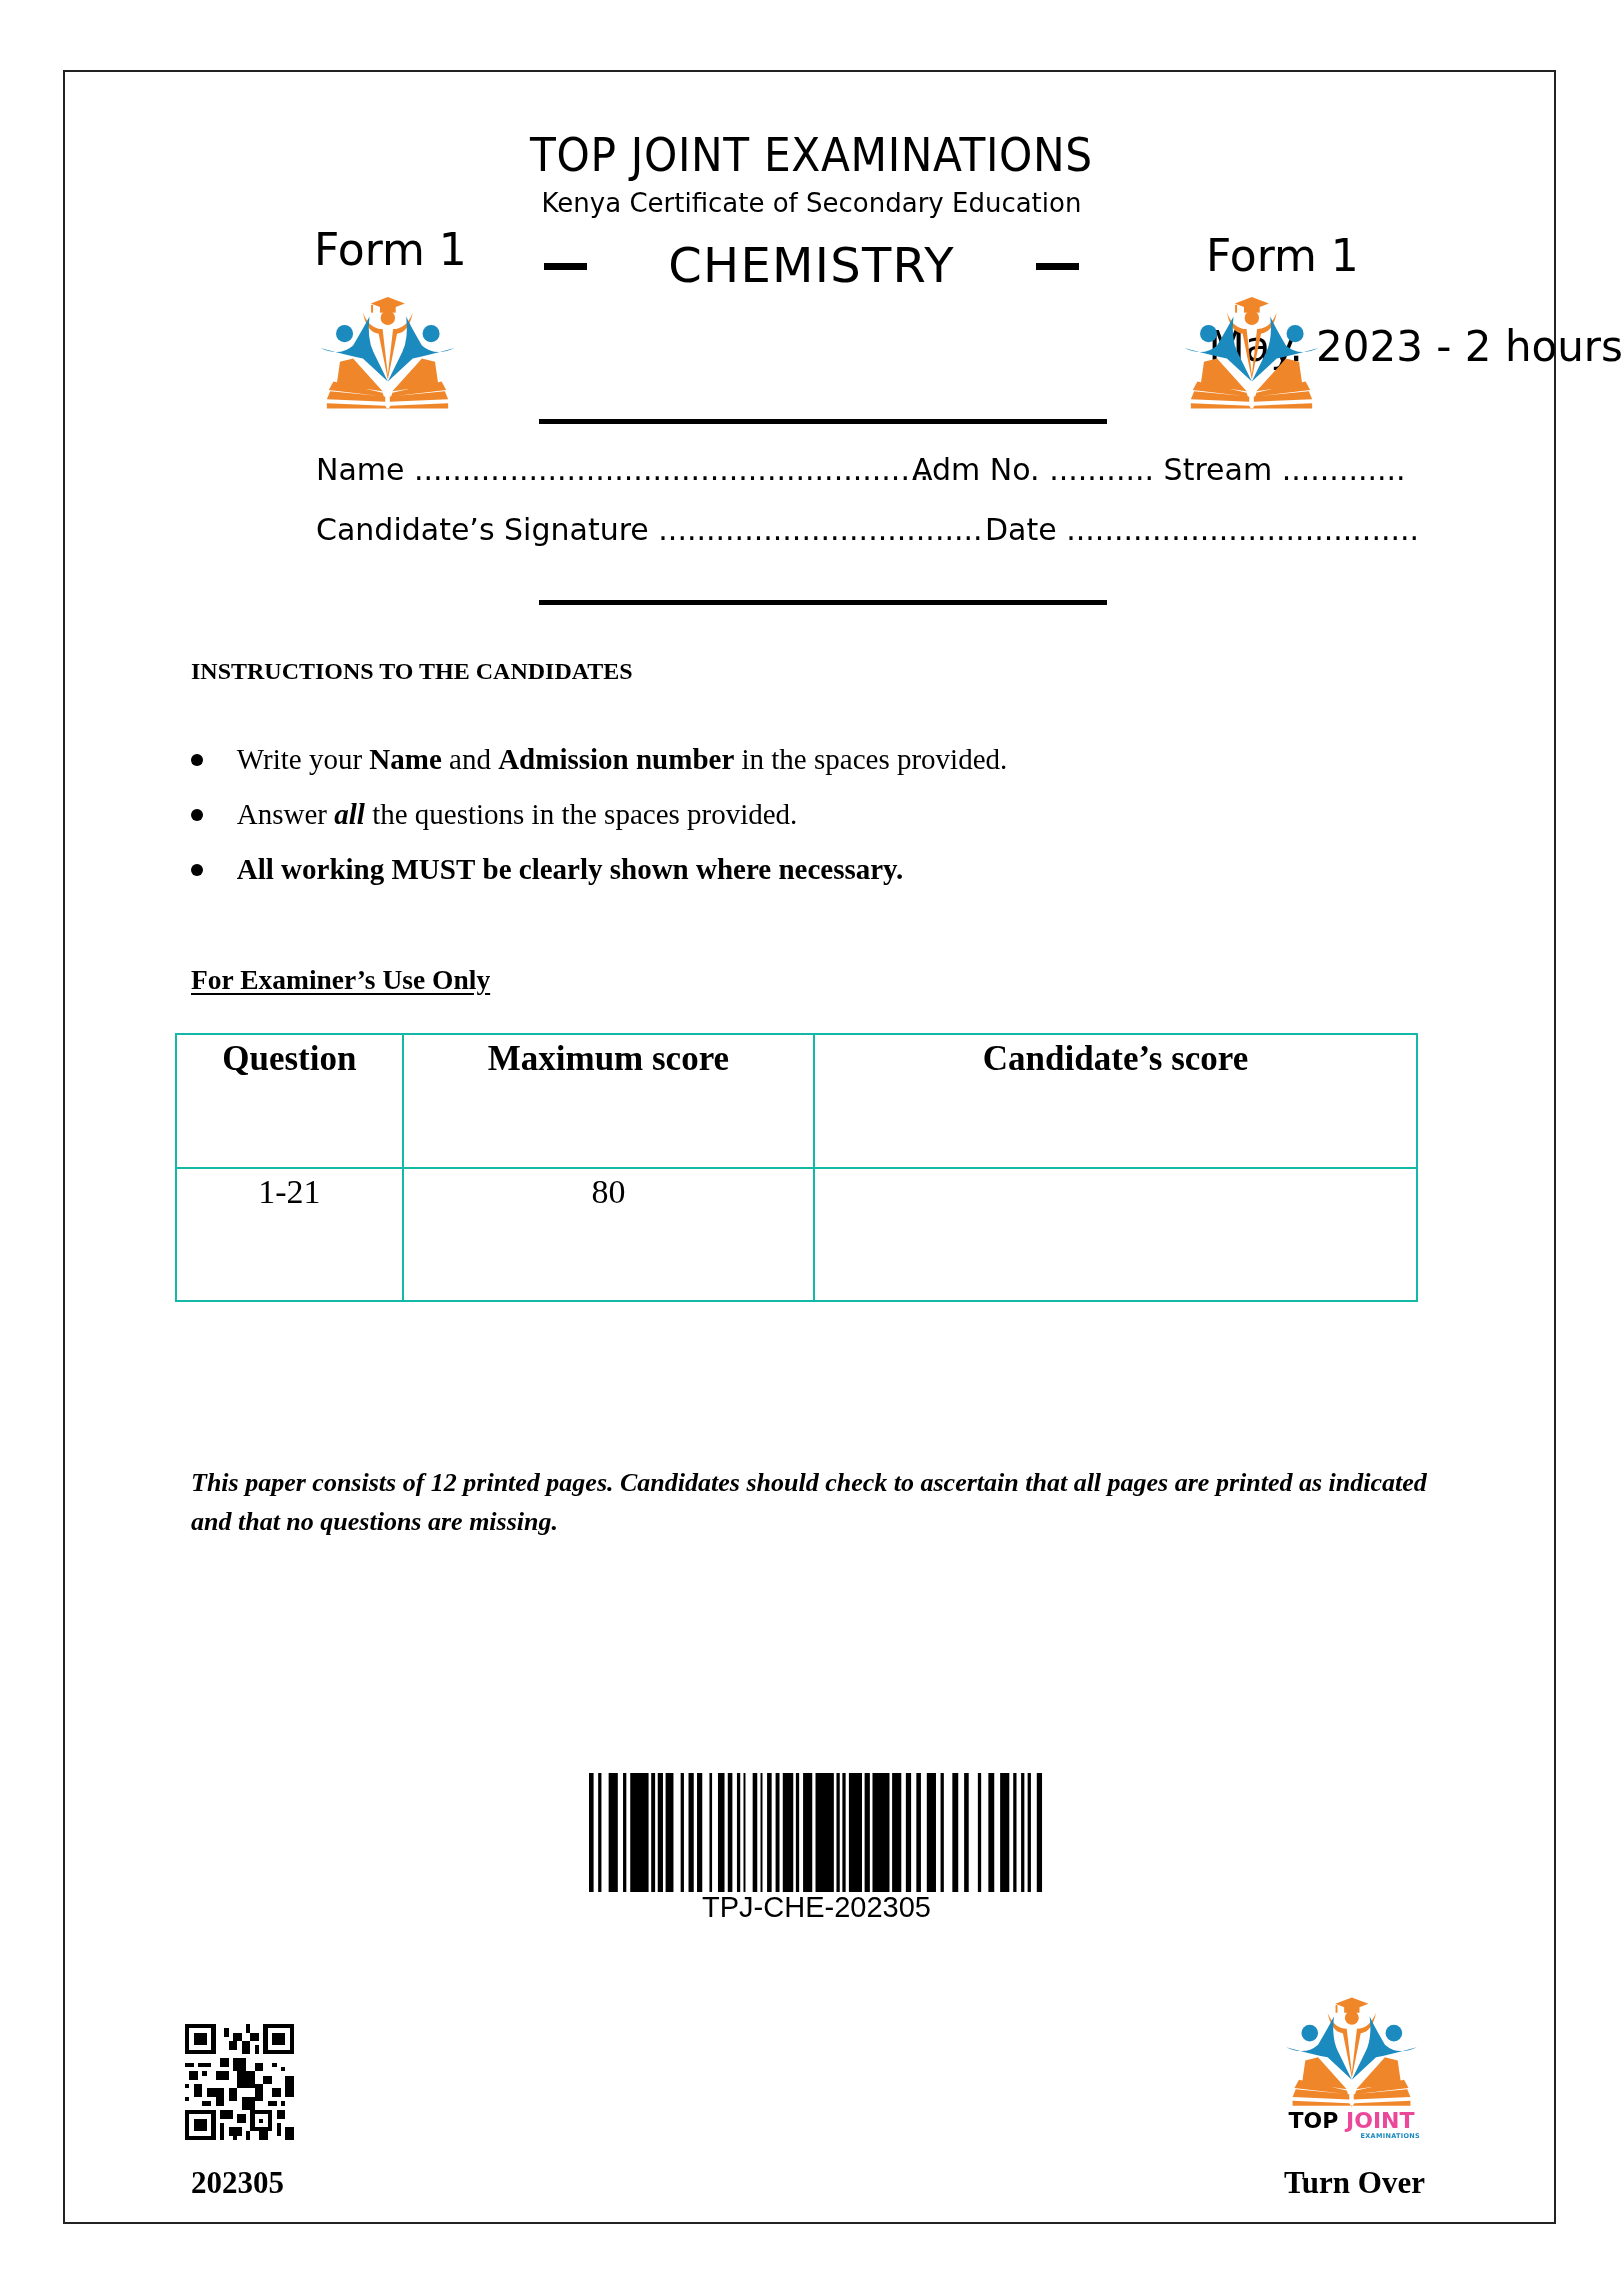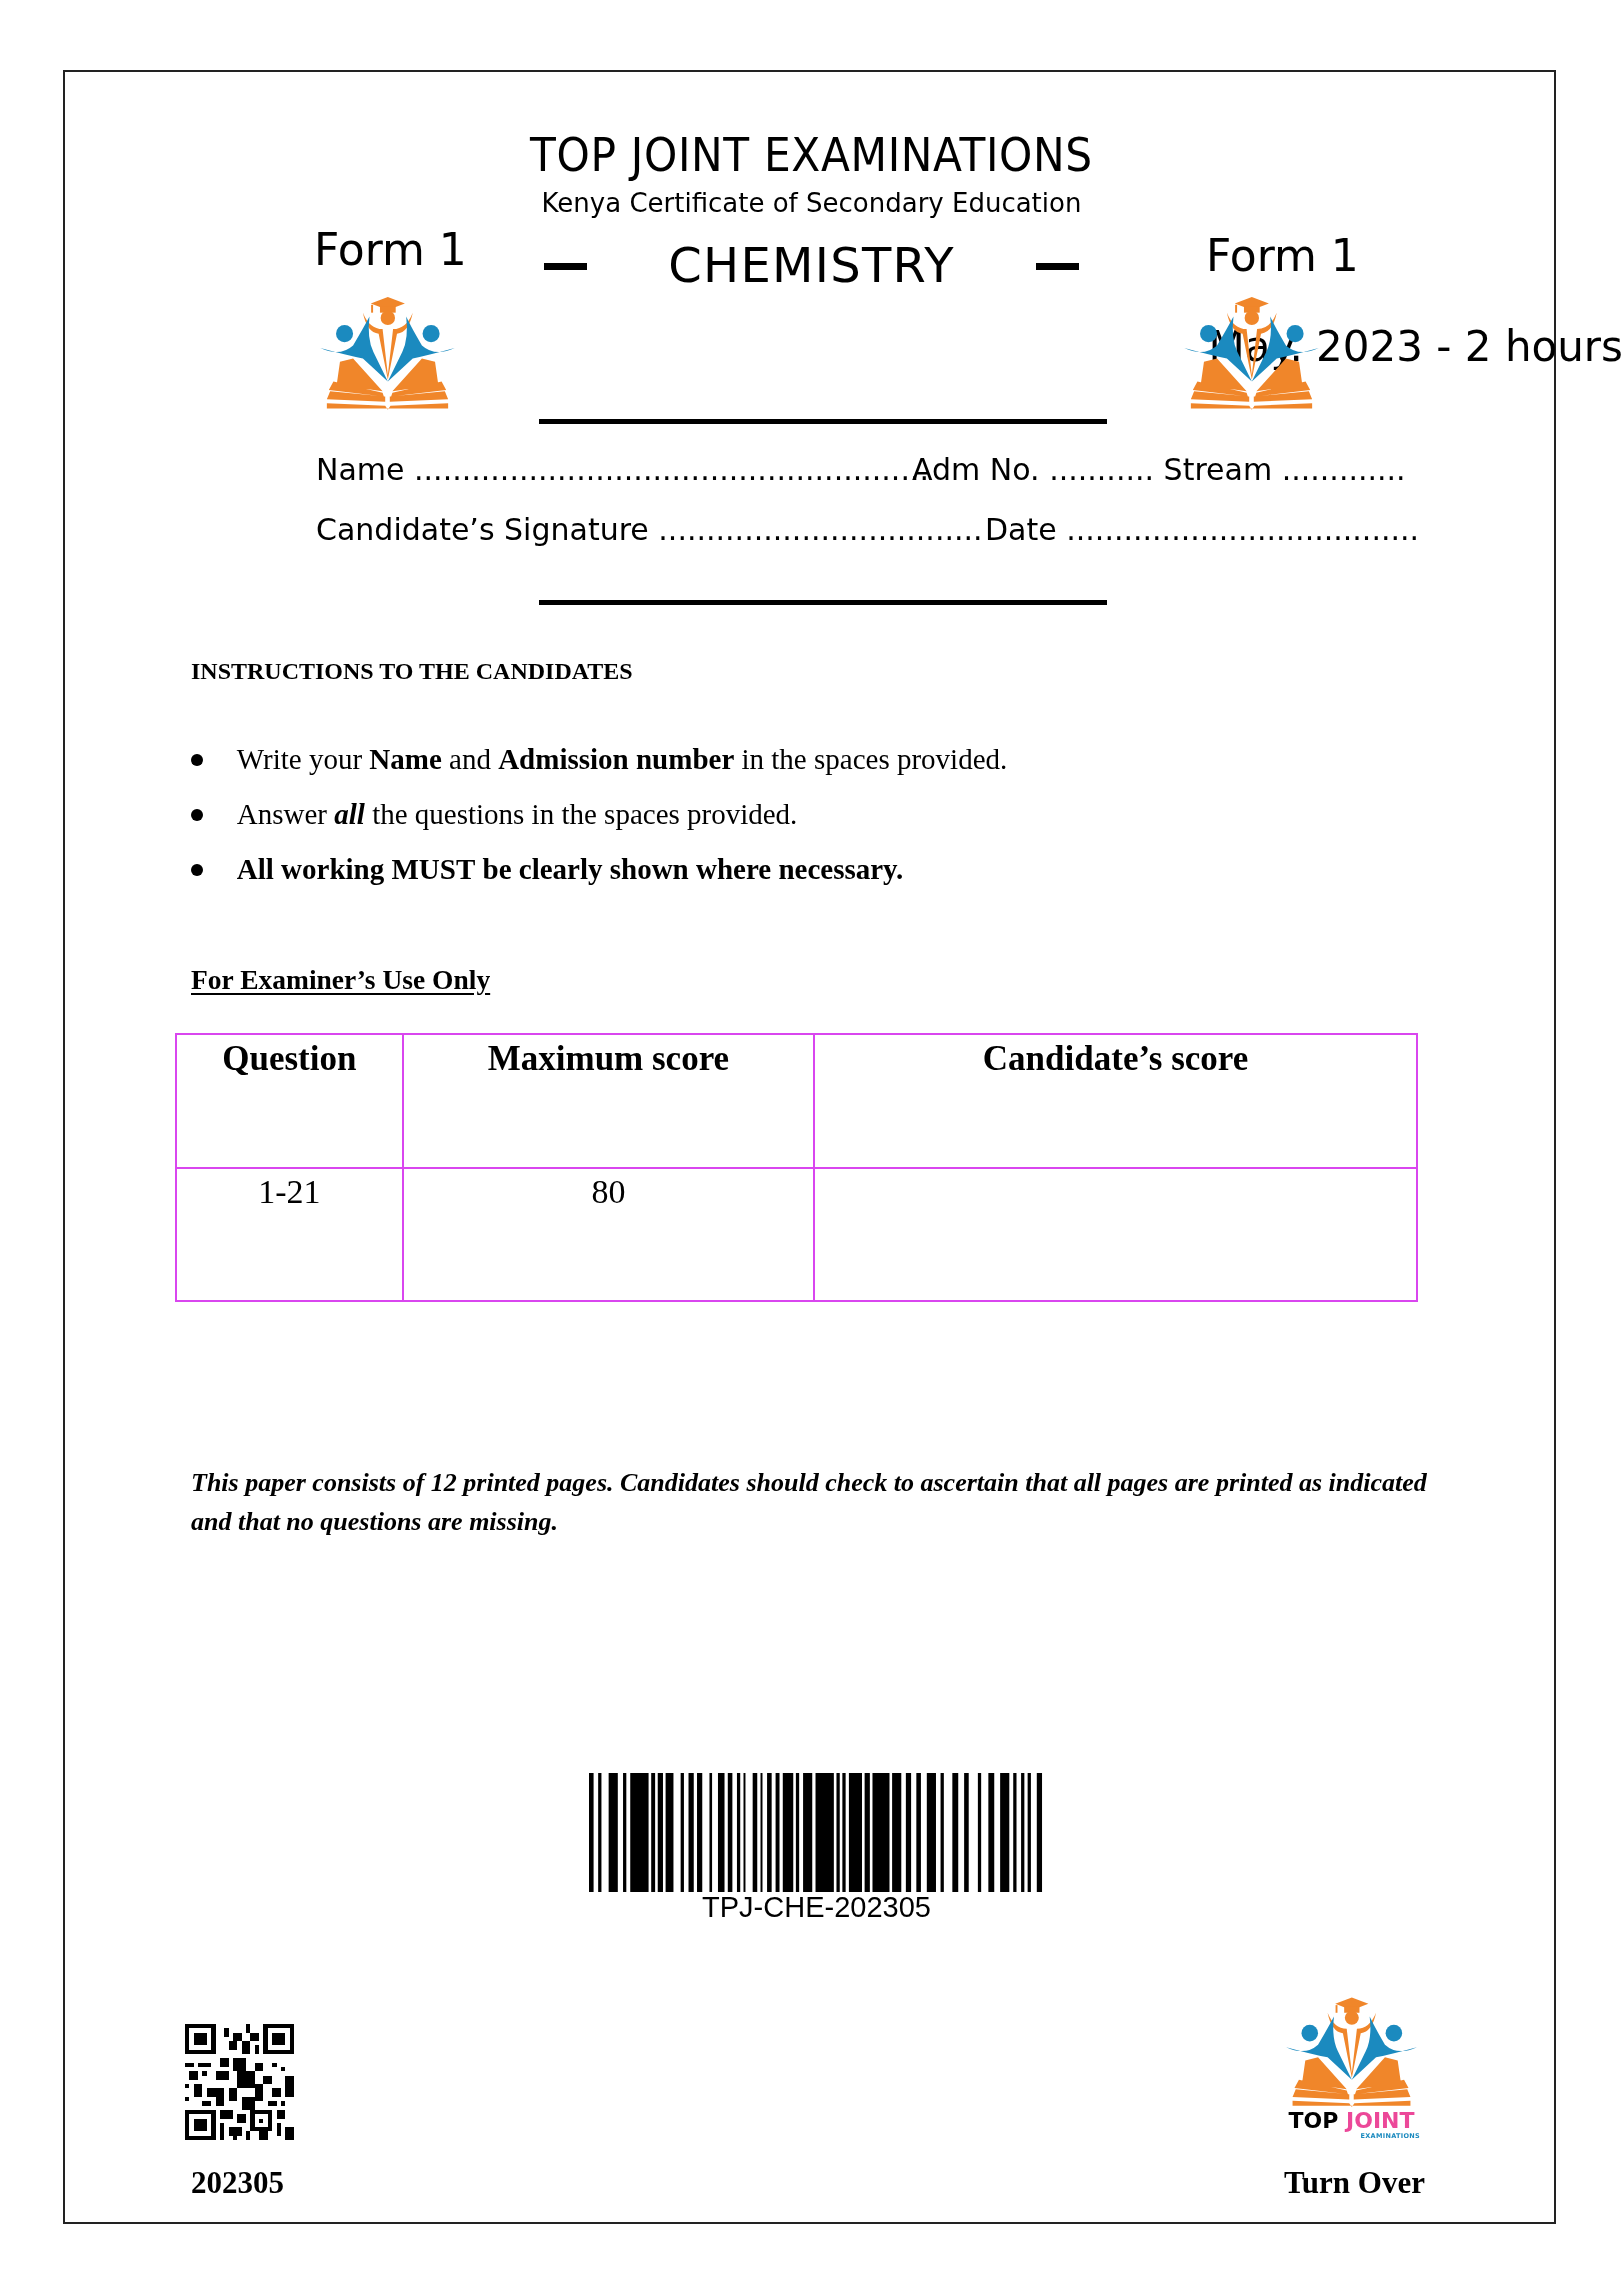--- a/index.html
+++ b/index.html
@@ -25,21 +25,21 @@
   .row2a { left:316px; top:512px; }
   .row2b { left:985px; top:512px; }
   .logo { width:141px; height:118px; }
   .serif { font-family:"Liberation Serif", "DejaVu Serif", serif; }
   .instr-title { left:191px; top:658px; font-size:24px; font-weight:bold; }
   .bullet-row { left:191px; font-size:29px; white-space:nowrap;margin-top:15px; }
   .bullet-row .dot { display:inline-block; width:11.8px; height:11.8px; border-radius:50%; background:#000; margin-right:34px; vertical-align:middle; position:relative; top:-2.6px; }
   .b1 { top:728px; } .b2 { top:783px; } .b3 { top:838px;font-weight:bold; }
   .examiner { left:191px; top:964px; font-size:27.5px; font-weight:bold; text-decoration:underline; text-underline-offset:3.9px; }
   table.scores { position:absolute; left:175px; top:1033px; width:1243px; border-collapse:collapse; font-family:"Liberation Serif", "DejaVu Serif", serif; }
-  table.scores td, table.scores th { border:2px solid #d946ef; vertical-align:top; text-align:center; padding:0; }
+  table.scores td, table.scores th { border:2px solid #14b8a6; vertical-align:top; text-align:center; padding:0; }
   table.scores th { font-size:35px; font-weight:bold; height:128px; padding-top:3.9px; }
   table.scores td { font-size:34px; height:127px; padding-top:3.9px; }
   .note { left:191px; top:1463px; width:1243px; font-size:26px; font-style:italic; font-weight:bold; line-height:39px; }
   .barcode { left:589px; top:1773px; width:455px; height:119px; }
   .barcode-label { left:589px; top:1891px; width:455px; text-align:center; font-family:"Liberation Sans", sans-serif; font-size:29px; }
   .qr { left:185px; top:2024px; width:109px; height:116px; }
   .code { left:191px; top:2165px; font-size:31px; font-weight:bold; }
   .turn { left:1284px; top:2165px; font-size:31px; font-weight:bold; }
   .brand-logo { left:1283px; top:1989px; width:137px; height:124px; }
   .brand-text { left:1283px; top:2110px; width:137px; text-align:center; font-family:"DejaVu Sans", sans-serif; font-weight:bold; font-size:22px; line-height:22px; }

